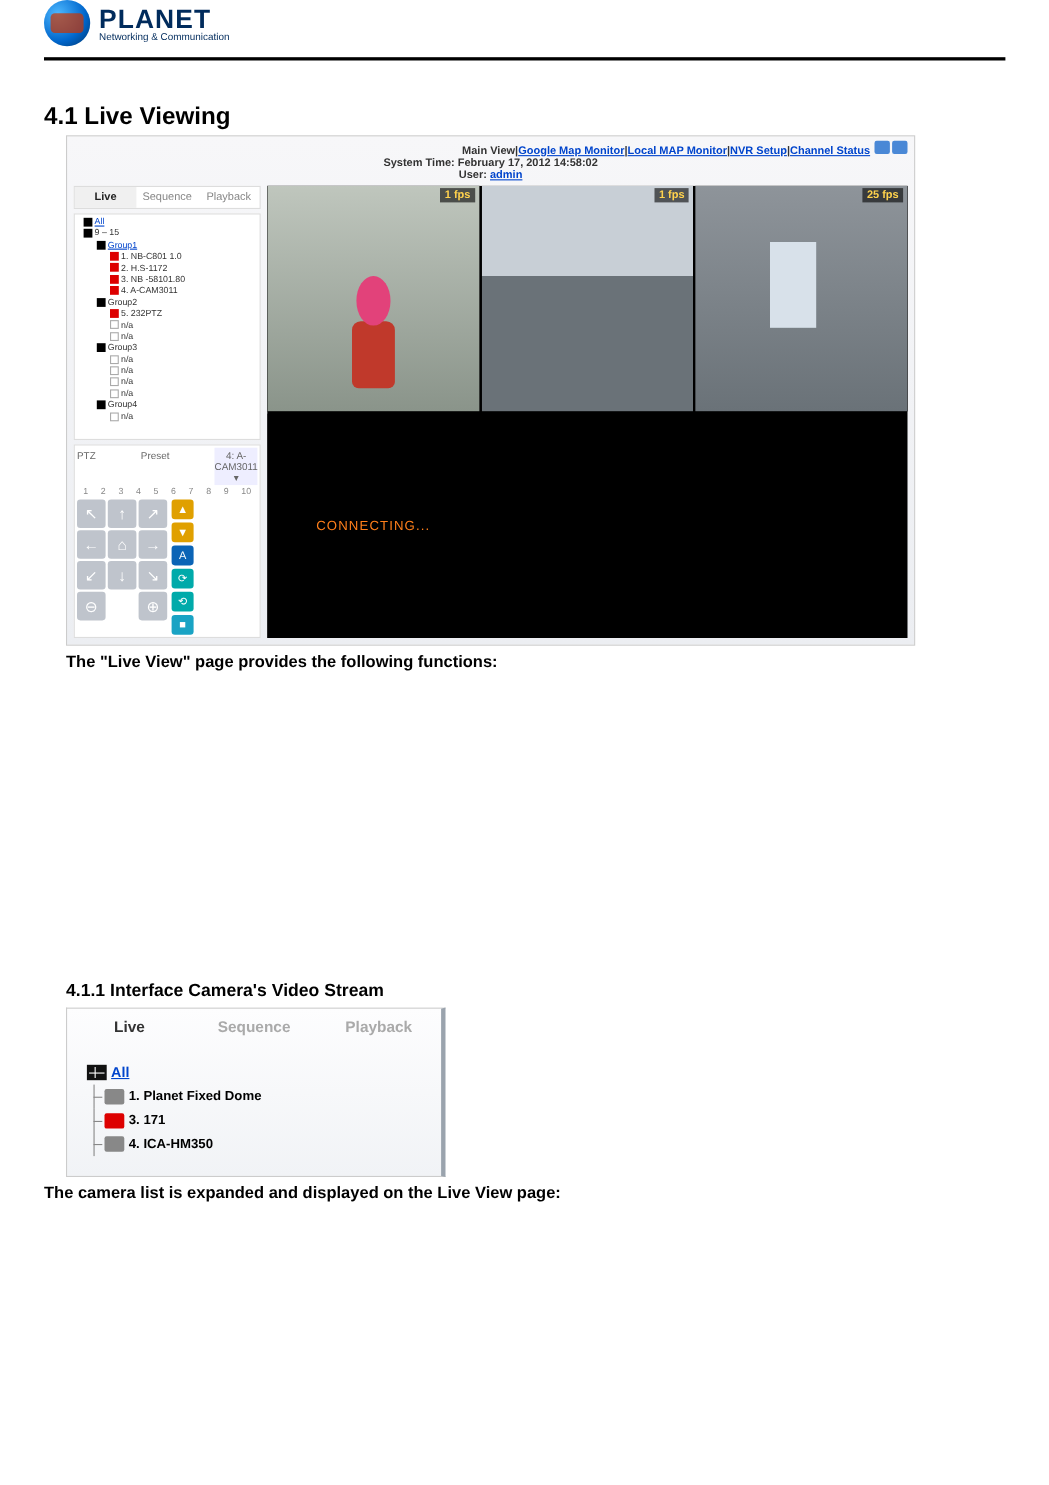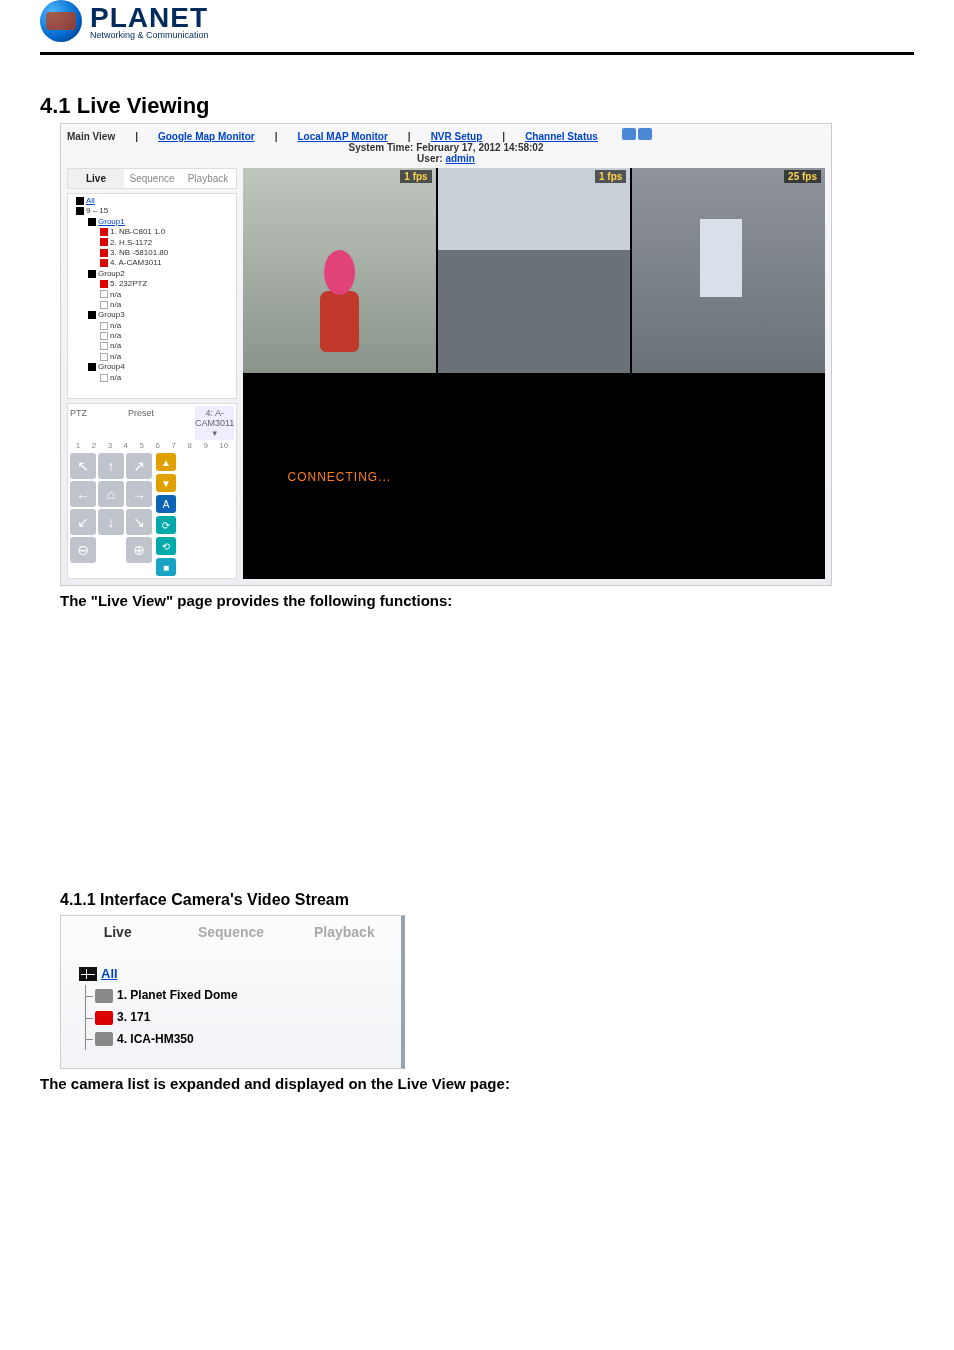--- a/index.html
+++ b/index.html
@@ -32,21 +32,21 @@
     background: #cc3300;
     border-radius: 4px;
     opacity: 0.7;
   }
   .logo-text {
     display: flex;
     flex-direction: column;
     color: #002b5c;
   }
   .logo-main {
-    font-size: 28px;
+    font-size: 24px;
     font-weight: 900;
     letter-spacing: 1px;
     font-family: Arial, sans-serif;
   }
   .logo-sub {
     font-size: 9px;
     color: #002b5c;
     margin-top: -4px;
   }
   .divider {
@@ -78,22 +78,23 @@
   .screenshot1 {
     width: 770px;
     border: 1px solid #ccc;
     background: linear-gradient(#f7f7f9, #eceef2);
     font-size: 10px;
     color: #333;
     margin-left: 20px;
   }
   .ss1-header {
     display: flex;
+    justify-content: flex-end;
     align-items: baseline;
-    gap: 20px;
+    gap: 0;
     padding: 4px 6px 0 6px;
     font-size: 10px;
     font-weight: bold;
   }
   .ss1-header a { color: #0044cc; text-decoration: underline;}
   .ss1-header .sep { color: #333; }
   .ss1-header .badges { display:inline-flex; gap:2px; margin-left:4px;}
   .ss1-header .badge { width:14px; height:12px; background:#4a88d6; display:inline-block; border-radius:2px;}
   .ss1-subhead {
     text-align: center;

